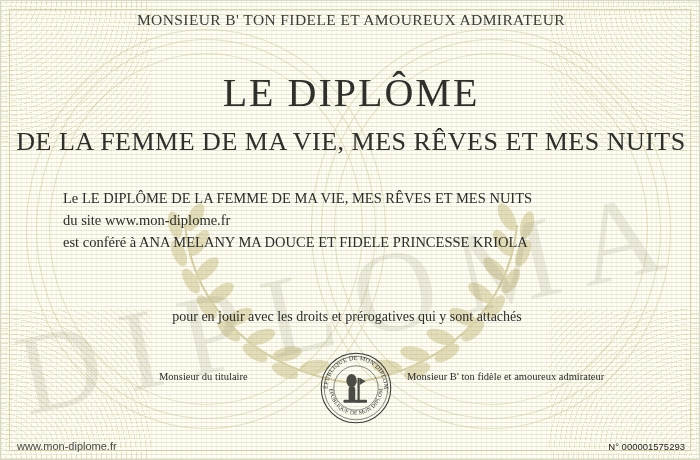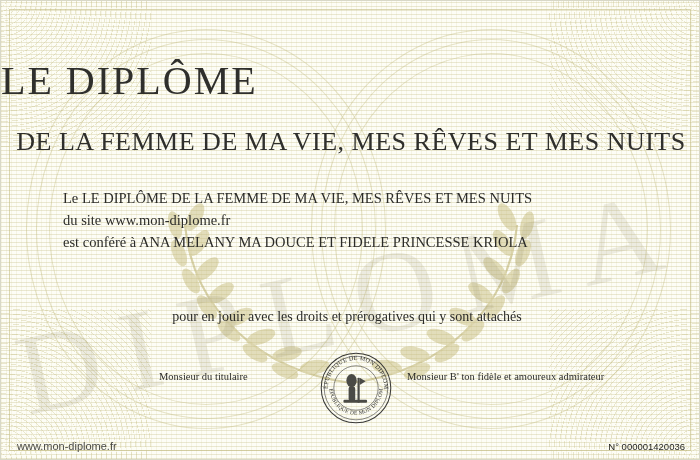--- a/index.html
+++ b/index.html
@@ -80,22 +80,22 @@
     position: absolute; top: 10px; left: 0; right: 0;
     text-align: center;
     font-size: 15.5px;
     letter-spacing: 0.4px;
     color: #3b3b36;
     font-variant: small-caps;
     text-transform: uppercase;
   }
 
   .title-main {
-    position: absolute; top: 56px; left: 0; right: 0;
-    text-align: left;
+    position: absolute; top: 68px; left: 0; right: 0;
+    text-align: center;
     font-size: 40px;
     letter-spacing: 2px;
     color: #2f2f2c;
   }
 
   .title-sub {
     position: absolute; top: 126px; left: 0; right: 0;
     text-align: center;
     font-size: 26px;
     letter-spacing: 0.5px;
@@ -213,20 +213,21 @@
             <ellipse cx="144" cy="250" rx="14" ry="6.5" transform="rotate(-158 144 250)"></ellipse>
           </g>
         </g>
       </svg>
     </div>
 
     <div class="watermark">DIPLOMA</div>
   </div>
 
   <div class="content">
+    <div class="header-line">MONSIEUR B' TON FIDELE ET AMOUREUX ADMIRATEUR</div>
 
     <div class="title-main">LE DIPLÔME</div>
     <div class="title-sub">DE LA FEMME DE MA VIE, MES RÊVES ET MES NUITS</div>
 
     <div class="body-block">
       <div class="line">Le LE DIPLÔME DE LA FEMME DE MA VIE, MES RÊVES ET MES NUITS</div>
       <div class="line">du site www.mon-diplome.fr</div>
       <div class="line">est conféré à ANA MELANY MA DOUCE ET FIDELE PRINCESSE KRIOLA</div>
     </div>
 
@@ -254,15 +255,15 @@
           <ellipse cx="44" cy="40" rx="7" ry="9"></ellipse>
           <rect x="40" y="48" width="9" height="20" rx="3"></rect>
           <rect x="52" y="36" width="3" height="34" rx="1.2"></rect>
           <path d="M55 36 l8 5 -8 5 z"></path>
           <rect x="33" y="66" width="32" height="4" rx="1.5"></rect>
         </g>
       </svg>
     </div>
 
     <div class="footer-left">www.mon-diplome.fr</div>
-    <div class="footer-right">N° 000001420036</div>
+    <div class="footer-right">N° 000001575293</div>
   </div>
 </div>
 
 </body></html>

